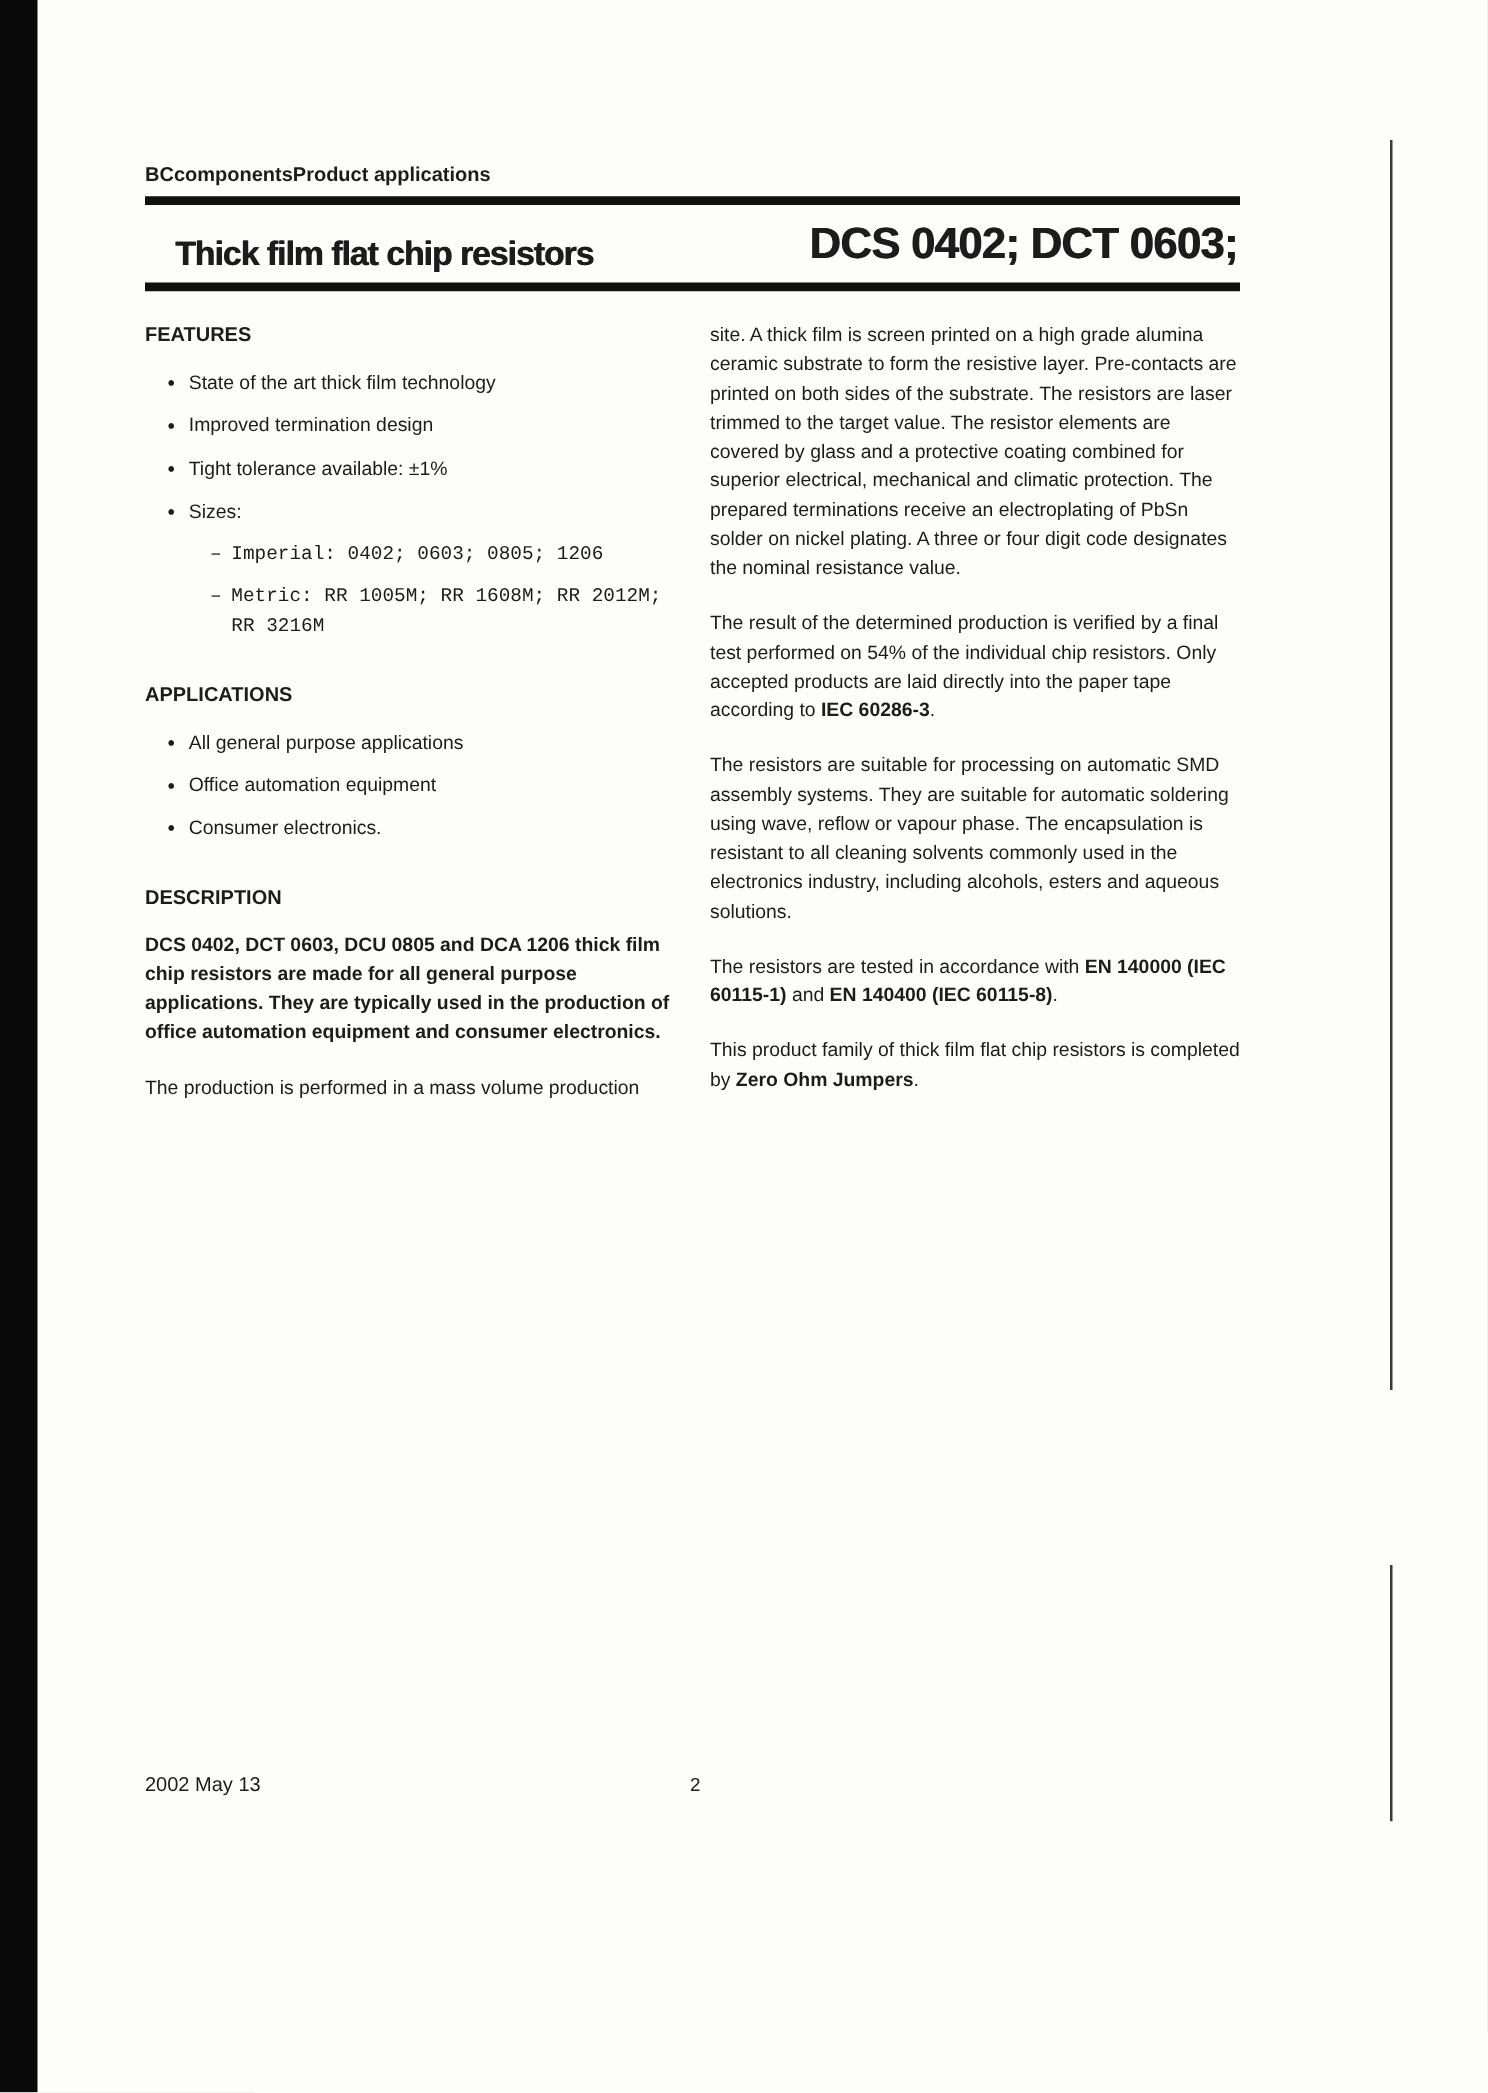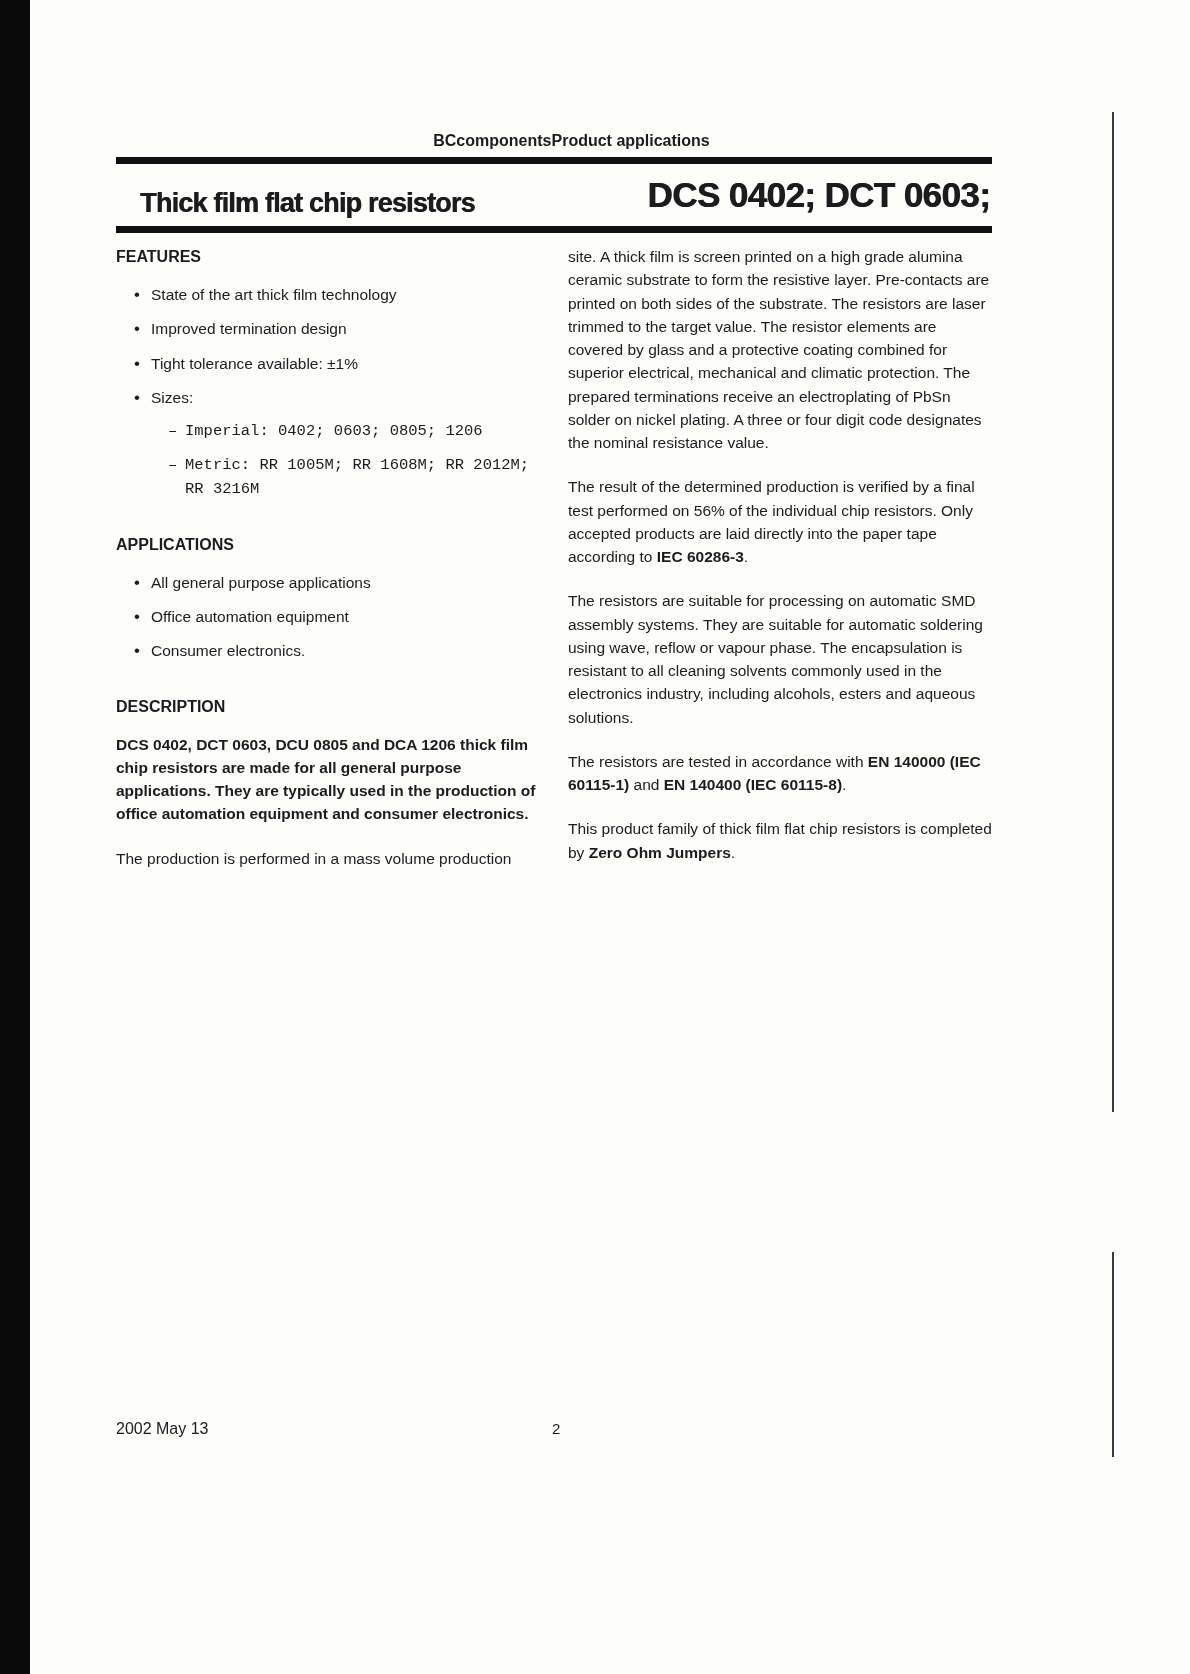--- a/index.html
+++ b/index.html
@@ -29,24 +29,23 @@
   .right-line.seg1 { top: 112px; height: 1000px; }
   .right-line.seg2 { top: 1252px; height: 205px; }
 
   .content {
     position: absolute;
     left: 116px; top: 132px;
     width: 876px;
   }
   .header-row {
     display: flex;
-    justify-content: center;
+    justify-content: flex-start;
     font-size: 16px;
     font-weight: bold;
-    margin-left: 35px;
   }
   .rule {
     height: 7px;
     background: #101010;
     margin-top: 7px;
   }
   .title-row {
     display: flex;
     justify-content: space-between;
     align-items: flex-start;
@@ -64,21 +63,21 @@
     font-weight: bold;
     letter-spacing: -0.6px;
     line-height: 1.3;
     text-shadow: 0.7px 0 0 currentColor;
     margin-top: 2px;
     padding-right: 2px;
   }
   .columns {
     display: flex;
     gap: 28px;
-    margin-top: 12px;
+    margin-top: 24px;
     justify-content: space-between;
   }
   .col { width: 424px; font-size: 15.5px; line-height: 1.5; }
   h3.section {
     font-size: 16px;
     font-weight: bold;
     margin: 0 0 14px 0;
   }
   h3.section.spaced { margin-top: 32px; }
   ul.bullets {
@@ -179,21 +178,21 @@
           <li>Consumer electronics.</li>
         </ul>
 
         <h3 class="section spaced">DESCRIPTION</h3>
         <p class="bold">DCS 0402, DCT 0603, DCU 0805 and DCA 1206 thick film chip resistors are made for all general purpose applications. They are typically used in the production of office automation equipment and consumer electronics.</p>
         <p>The production is performed in a mass volume production</p>
       </div>
 
       <div class="col">
         <p>site. A thick film is screen printed on a high grade alumina ceramic substrate to form the resistive layer. Pre-contacts are printed on both sides of the substrate. The resistors are laser trimmed to the target value. The resistor elements are covered by glass and a protective coating combined for superior electrical, mechanical and climatic protection. The prepared terminations receive an electroplating of PbSn solder on nickel plating. A three or four digit code designates the nominal resistance value.</p>
-        <p><span>The result of the determined production is verified by a final test performed on 56% of the individual chip resistors. Only accepted products are laid directly into the paper tape according to </span><b>IEC 60286-3</b><span>.</span></p>
+        <p><span>The result of the determined production is verified by a final test performed on 54% of the individual chip resistors. Only accepted products are laid directly into the paper tape according to </span><b>IEC 60286-3</b><span>.</span></p>
         <p>The resistors are suitable for processing on automatic SMD assembly systems. They are suitable for automatic soldering using wave, reflow or vapour phase. The encapsulation is resistant to all cleaning solvents commonly used in the electronics industry, including alcohols, esters and aqueous solutions.</p>
         <p><span>The resistors are tested in accordance with </span><b>EN 140000 (IEC 60115-1)</b><span> and </span><b>EN 140400 (IEC 60115-8)</b><span>.</span></p>
         <p><span>This product family of thick film flat chip resistors is completed by </span><b>Zero Ohm Jumpers</b><span>.</span></p>
       </div>
 
     </div>
   </div>
 
   <div class="footer">
     <span>2002 May 13</span>

